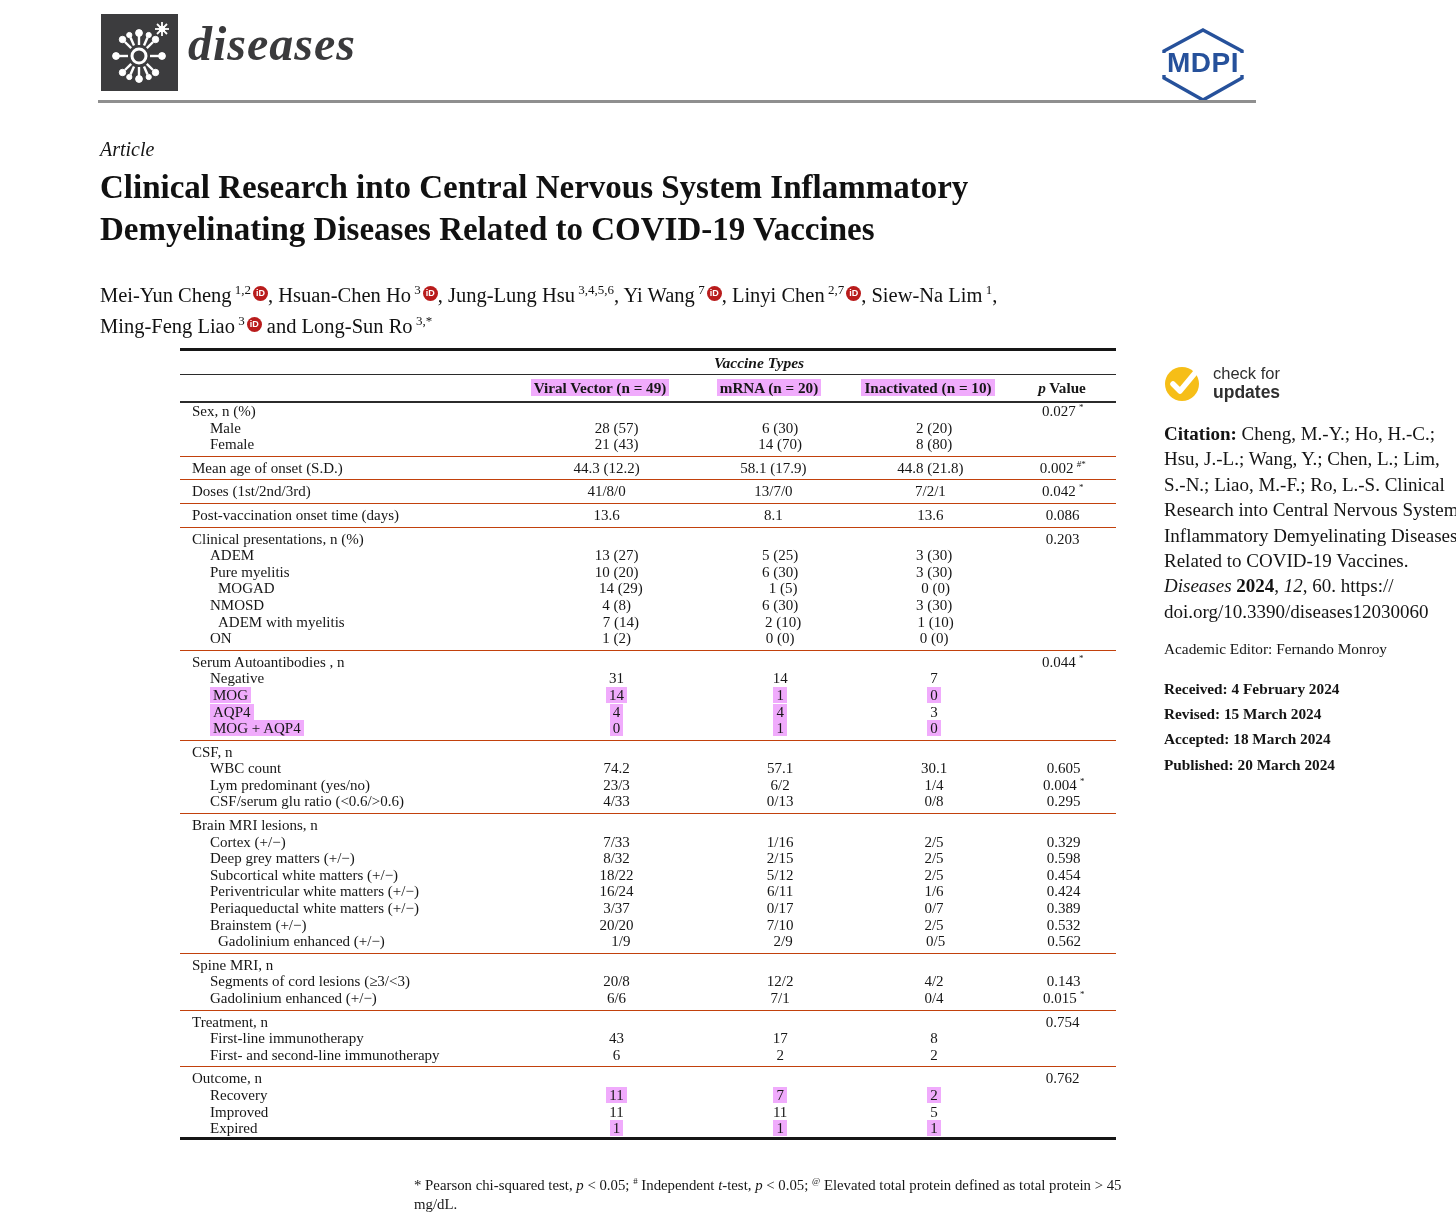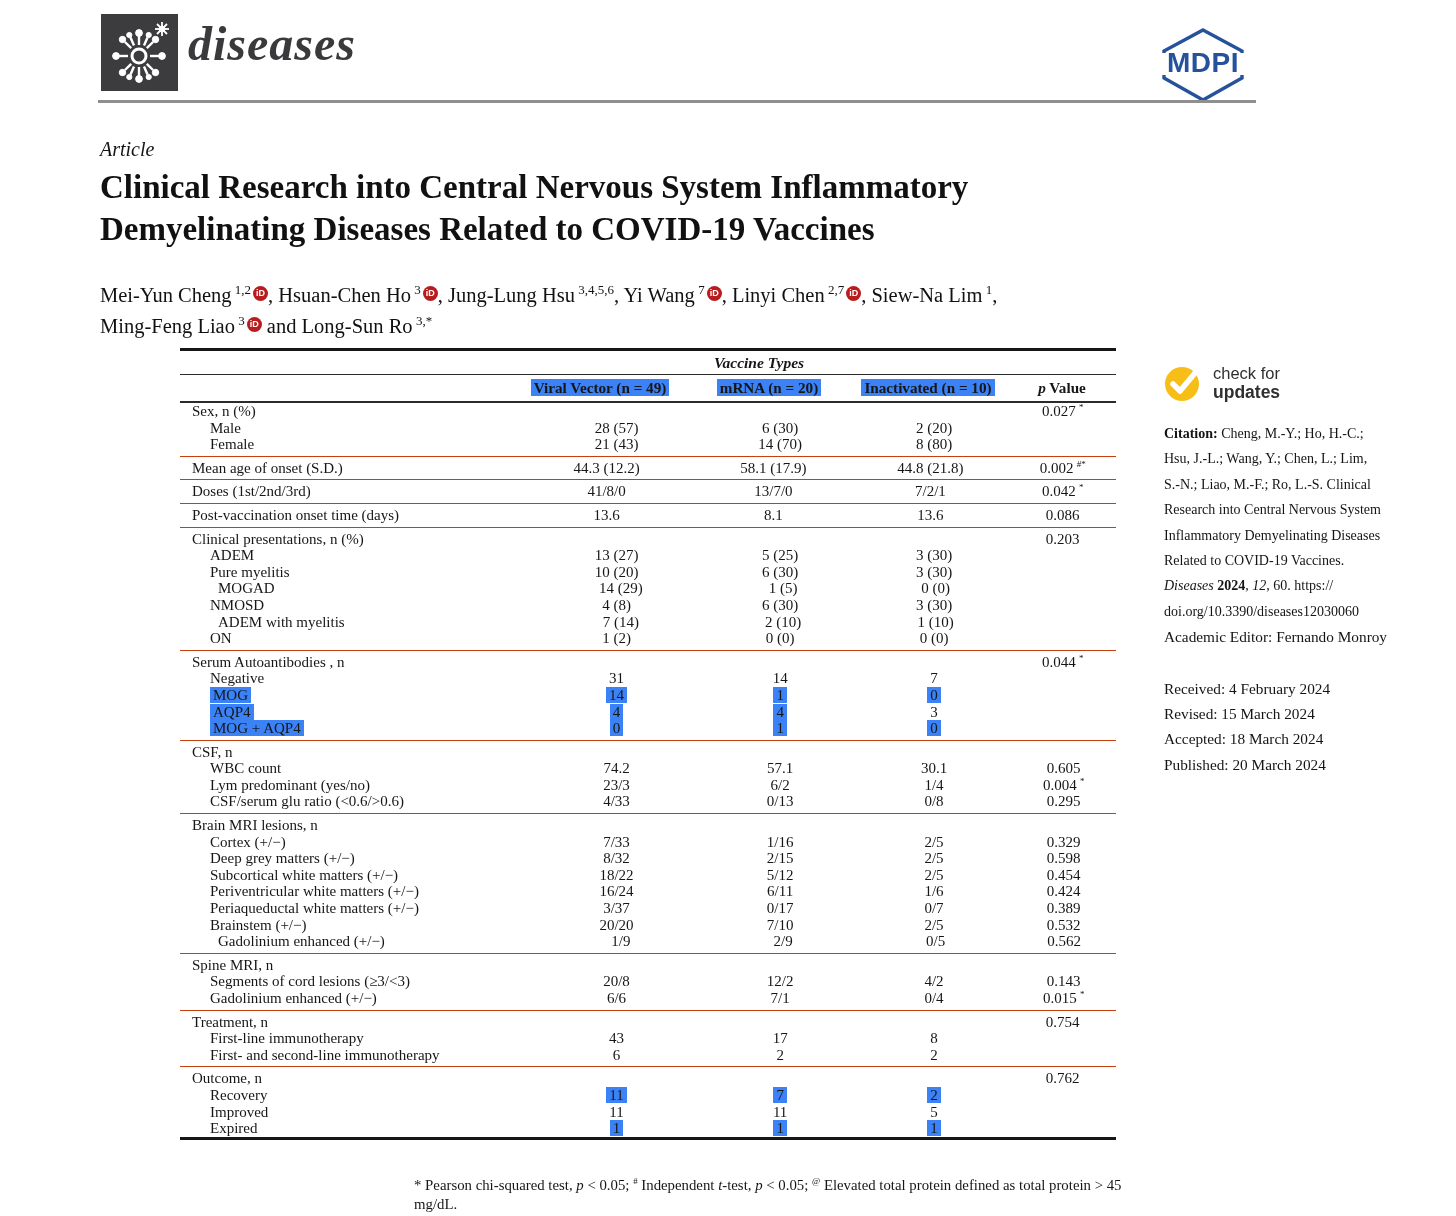--- a/index.html
+++ b/index.html
@@ -36,36 +36,36 @@
   .lab{width:330px;text-align:left;}
   .c1{width:180px;text-align:center;}
   .c2{width:158px;text-align:center;}
   .c3{width:160px;text-align:center;}
   .pc{width:108px;text-align:center;}
   .trow{display:flex;line-height:16.6px;}
   .trow.sep{border-top:1px solid #c2410c;margin-top:3px;padding-top:3px;}
   .ind0{padding-left:12px;}
   .ind1{padding-left:30px;}
   .ind2{padding-left:38px;}
-  .hl{background:#3b82f6;padding:0 3px;}
+  .hl{background:#f0abfc;padding:0 3px;}
   .pc sup{margin-left:1px;}
   .lab sup{margin-left:2px;}
   .tbody{padding-bottom:0;}
 
   .footnote{position:absolute;left:414px;top:1176px;width:708px;font-size:14.8px;line-height:19px;color:#161616;}
 
   
   .sidebar{position:absolute;left:1164px;top:364px;width:268px;color:#141414;}
   .check-badge{display:flex;cursor:pointer;}
   .check-text{margin-left:9px;font-family:"Liberation Sans",sans-serif;color:#2f2f2f;line-height:19px;}
   .check-text .l1{font-size:16.5px;}
   .check-text .l2{font-size:17.5px;font-weight:bold;}
-  .citation{margin-top:17px;font-size:14px;line-height:25.4px;white-space:nowrap;}
-  .meta-block{font-size:15.3px;line-height:25.4px;white-space:nowrap;}
-  .dates-block{margin-top:26px;font-size:15.3px;line-height:25.4px;white-space:nowrap;}
+  .citation{margin-top:17px;font-size:19px;line-height:25.4px;white-space:nowrap;}
+  .meta-block{margin-top:12px;font-size:15.3px;line-height:25.4px;white-space:nowrap;}
+  .dates-block{margin-top:14px;font-size:15.3px;line-height:25.4px;white-space:nowrap;font-weight:bold;}
 </style>
 </head>
 <body>
 
 <div class="logo-box">
   <svg width="77" height="77" viewBox="0 0 77 77">
     <g stroke="#ffffff" fill="#ffffff">
       <circle cx="38" cy="42" r="7" fill="none" stroke-width="3"></circle>
       <g stroke-width="2.4">
         <line x1="38" y1="31" x2="38" y2="22"></line>

